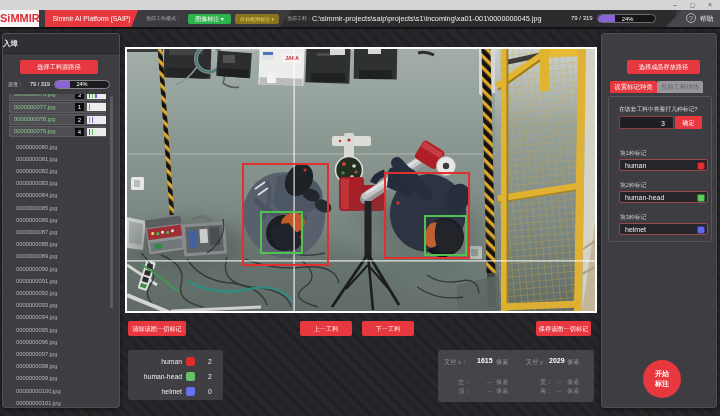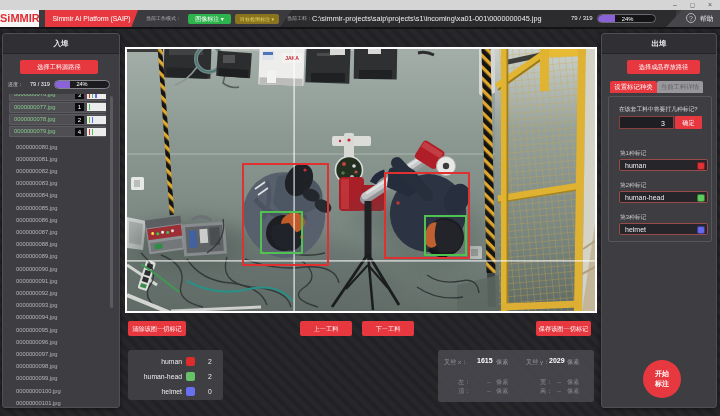--- a/index.html
+++ b/index.html
@@ -24,21 +24,21 @@
 #path{left:312px;top:10px;color:#efefef;font-size:7.3px;line-height:17px;letter-spacing:0px;}
 #count{left:571px;top:10px;color:#eee;font-size:6px;line-height:17px;}
 #pill{left:597px;top:14px;width:59px;height:9px;border:1px solid #6b6b6f;border-radius:5px;background:#141416;overflow:hidden;}
 #pillfill{position:absolute;left:0;top:0;width:17px;height:9px;background:#8a63d8;border-radius:5px 0 0 5px;}
 #pilltxt{position:absolute;left:0;top:0;width:59px;text-align:center;color:#fff;font-size:5.8px;line-height:8px;}
 #helpq{left:686px;top:13px;width:10px;height:10px;border:1px solid #b5b5b8;border-radius:50%;color:#ccc;font-size:7px;line-height:10px;text-align:center;}
 #helptxt{left:700px;top:10px;color:#e8e8ea;font-size:6.8px;line-height:17px;}
 #bardiv{left:0;top:27px;width:720px;height:2px;background:#131315;}
 
 .panel{background:#3e3e42;border:1px solid #4e4e53;border-radius:3px;box-shadow:0 1px 4px rgba(0,0,0,.5);}
-.phead{position:absolute;left:0;top:0;width:100%;height:20px;background:#303034;border-bottom:1px solid #242428;border-radius:3px 3px 0 0;color:#ececee;font-weight:bold;font-size:7.5px;text-align:center;line-height:20px;}
+.phead{position:absolute;left:0;top:0;width:100%;height:20px;background:#303034;border-bottom:1px solid #242428;border-radius:3px 3px 0 0;color:#ececee;font-weight:bold;font-size:7.5px;line-height:20px;}
 .rbtn{position:absolute;background:#e73840;border-radius:2px;color:#fff;text-align:center;font-size:6.2px;}
 #lpanel{left:2px;top:33px;width:118px;height:375px;}
 #rpanel{left:601px;top:33px;width:116px;height:375px;}
 
 #lbtn{left:17px;top:26px;width:78px;height:14px;line-height:14px;}
 #prog{position:absolute;left:0;top:44px;width:118px;height:16px;}
 #prog .lab{position:absolute;left:5px;top:0;color:#cfcfd2;font-size:5px;line-height:12px;}
 #prog .num{position:absolute;left:27px;top:0;color:#fff;font-size:5.5px;line-height:12px;}
 #lpill{position:absolute;left:51px;top:2px;width:56px;height:9px;border:1px solid #85858a;border-radius:5px;background:#1c1c1e;}
 #lpillfill{position:absolute;left:0;top:0;width:15px;height:7px;background:#8a63d8;border-radius:4px 0 0 4px;}
@@ -172,21 +172,20 @@
       <div class="prow" style="top:253.89999999999998px;">0000000097.jpg</div>
       <div class="prow" style="top:266.1px;">0000000098.jpg</div>
       <div class="prow" style="top:278.29999999999995px;">0000000099.jpg</div>
       <div class="prow" style="top:290.5px;">00000000100.jpg</div>
       <div class="prow" style="top:302.7px;">00000000101.jpg</div>
     </div>
   <div id="lscroll"></div>
 </div>
 
 <div class="abs panel" id="rpanel">
-  <div class="phead">出埠</div>
   <div class="rbtn" id="rbtn1">选择成品存放路径</div>
   <div class="tab" id="tab1">设置标记种类</div>
   <div class="tab" id="tab2">当前工料详情</div>
   <div id="rbox">
     <div class="q">在该套工料中将要打几种标记?</div>
     <div id="qinput">3</div>
     <div class="rbtn" style="left:66px;top:19px;width:27px;height:13px;line-height:13px;border-radius:1px;">确定</div>
     <div class="mlab" style="top:52px;">第1种标记</div>
     <div class="minput" style="top:62px;">human<div class="chip" style="background:#e03236;"></div></div>
     <div class="mlab" style="top:84px;">第2种标记</div>

